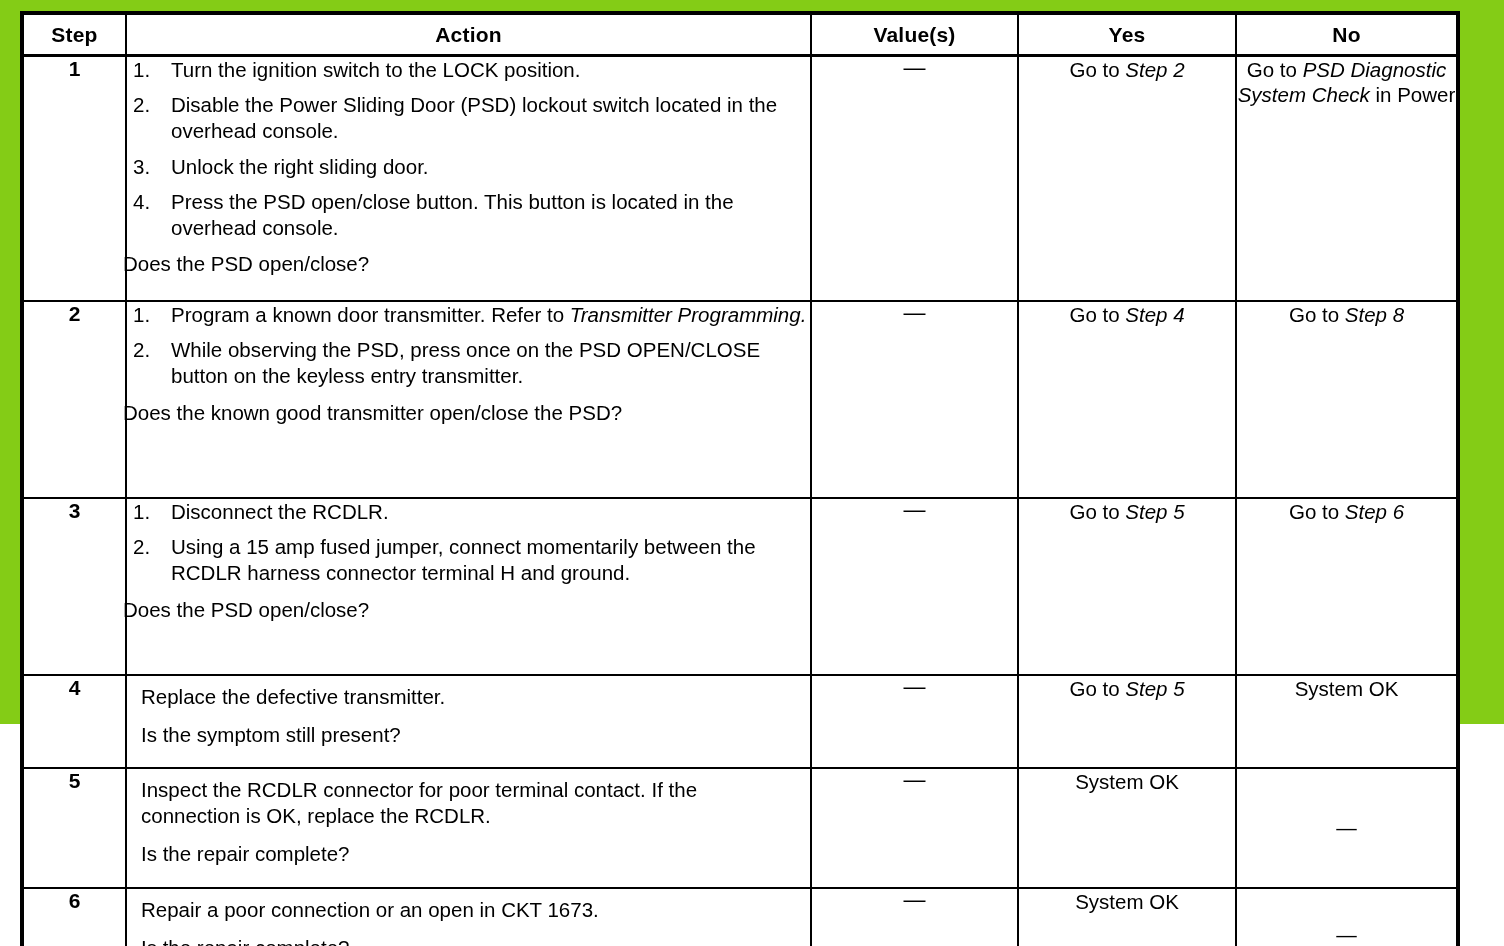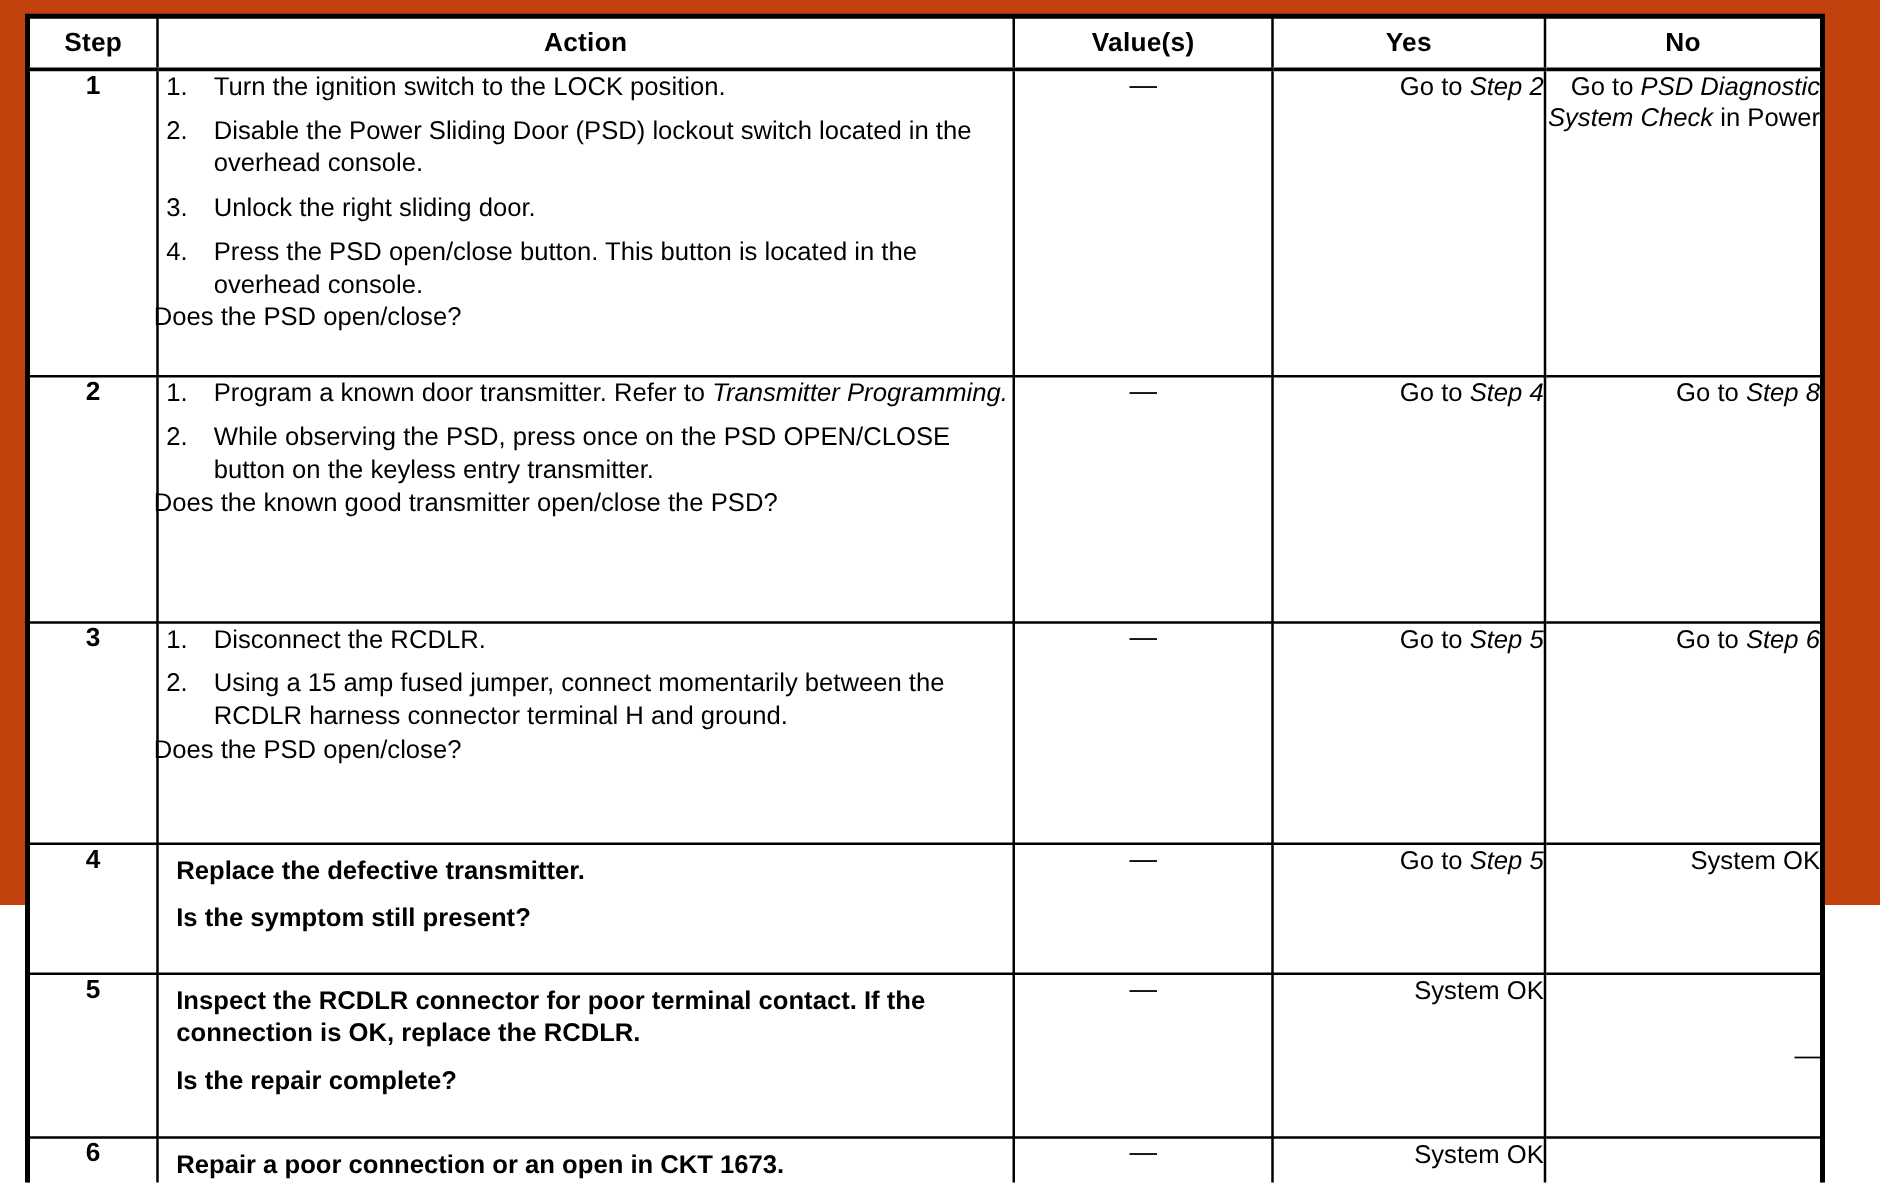--- a/index.html
+++ b/index.html
@@ -12,21 +12,21 @@
     height: 946px;
     font-family: "Liberation Sans", sans-serif;
     color: #000000;
     overflow: hidden;
   }
 
   .page {
     position: relative;
     width: 1504px;
     height: 724px;
-    background: #c2410c;
+    background: #84cc16;
   }
 
   .diag-table {
     position: absolute;
     left: 22px;
     top: 13px;
     width: 1434px;
     border-collapse: collapse;
     table-layout: fixed;
     background: #ffffff;
@@ -70,22 +70,21 @@
     font-weight: bold;
   }
 
   
   .action-cell {
     padding: 10px 12px 8px 18px;
     font-size: 20.5px;
     line-height: 1.28;
   }
   .action-cell.plain {
-    padding: 8px 12px 21px 14px;
-    font-weight: bold;
+    padding: 8px 12px 10px 14px;
   }
 
   ol.steplist {
     margin: 0 0 0 0;
     padding: 0;
     list-style: none;
   }
   ol.steplist li {
     position: relative;
     padding-left: 44px;
@@ -93,20 +92,21 @@
   }
   ol.steplist li:last-child { margin-bottom: 0; }
   ol.steplist li .num {
     position: absolute;
     left: 6px;
     top: 0;
     width: 34px;
     text-align: left;
   }
   .question {
+    margin-top: 10px;
     margin-left: -4px;
   }
   .action-cell.plain .question { margin-top: 12px; margin-left: 0; }
   .lead {
     margin: 0;
   }
   .it { font-style: italic; }
 
   
   .value-cell {
@@ -114,21 +114,21 @@
     vertical-align: middle;
   }
   .dash {
     display: inline-block;
     font-size: 22px;
     line-height: 1;
   }
 
   
   .ans-cell {
-    text-align: right;
+    text-align: center;
     vertical-align: bottom;
     font-size: 20.5px;
     line-height: 1.24;
     padding: 0 6px 8px 6px;
   }
   .ans-cell.mid {
     vertical-align: middle;
     padding-bottom: 0;
   }
 

